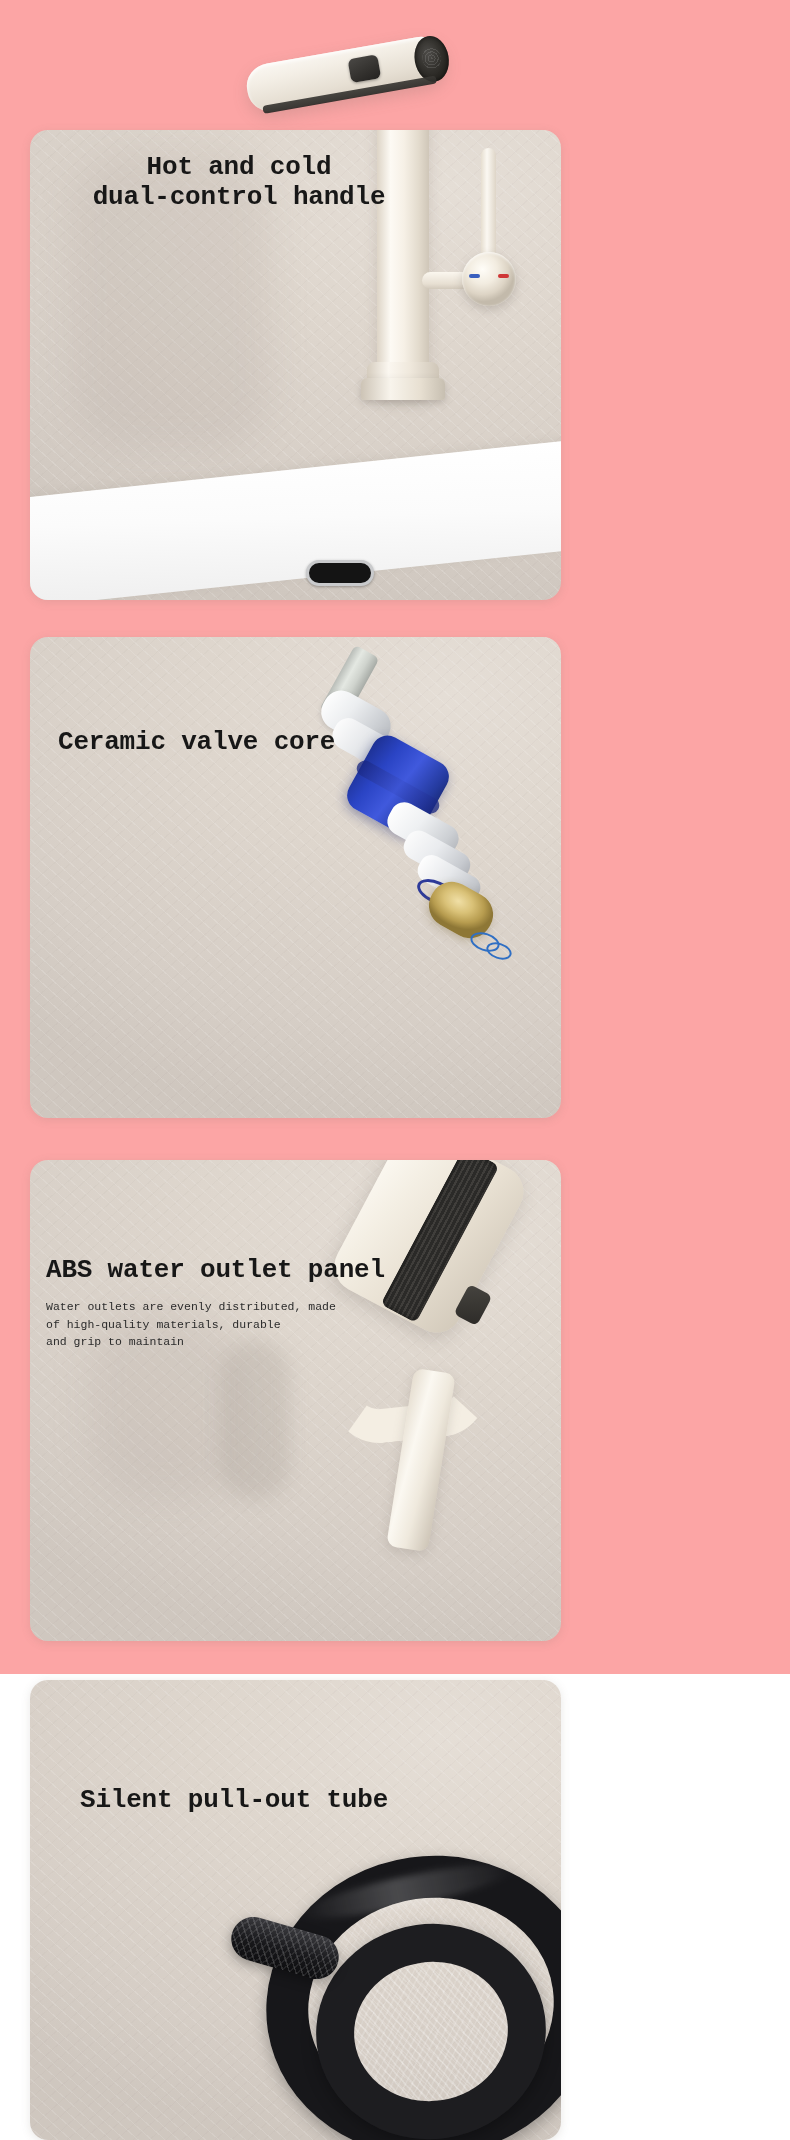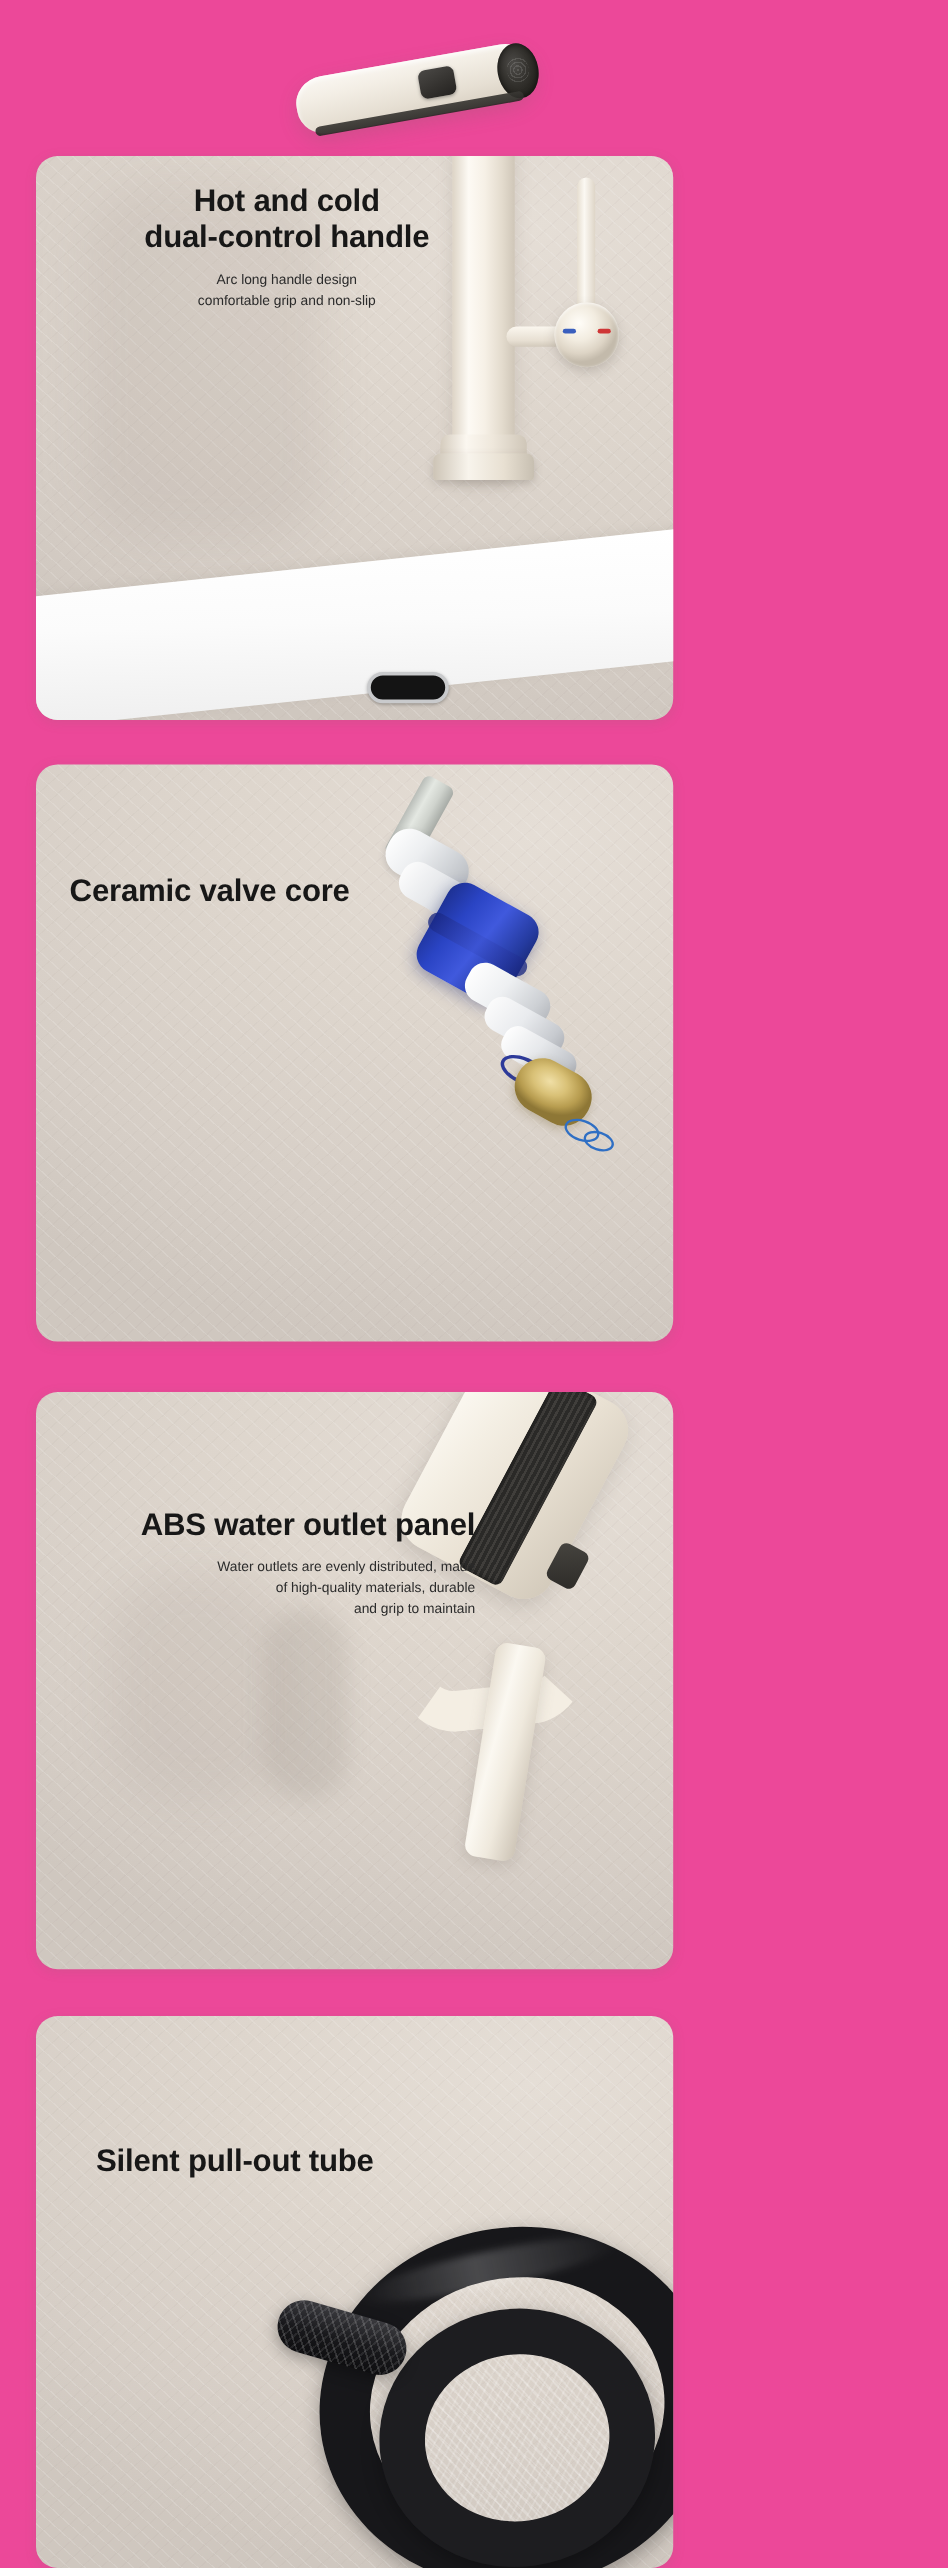--- a/index.html
+++ b/index.html
@@ -6,22 +6,23 @@
   html, body {
     width: 790px;
     height: 2140px;
     background: #ffffff;
     font-family: "Liberation Sans", sans-serif;
     overflow: hidden;
   }
   .page {
     position: relative;
     width: 790px;
-    height: 2140px;
-    background: #ec4899;
+    height: 1674px;
+    background: #fca5a5;
+    font-family: Liberation Mono, monospace;
   }
 
   
   .panel {
     position: absolute;
     left: 30px;
     width: 531px;
     border-radius: 18px;
     overflow: visible;
   }
@@ -299,21 +300,21 @@
     left: 456px; top: 306px;
     width: 26px; height: 16px;
     border-radius: 50%;
     border: 2.5px solid #2f6fc4;
     transform: rotate(18deg);
     background: transparent;
   }
 
   
   #panel-3 { top: 1160px; height: 481px; }
-  #panel-3 .copy { left: 16px; top: 95px; width: 350px; text-align: right; }
+  #panel-3 .copy { left: 16px; top: 95px; width: 350px; text-align: left; }
 
   .spout-group { position: absolute; z-index: 5; pointer-events: none; }
 
   .spout-head {
     position: absolute;
     left: 330px; top: -22px;
     width: 138px; height: 182px;
     border-radius: 26px;
     transform: rotate(28deg);
     background: linear-gradient(104deg,#fdfaf4 0%,#f4efe4 26%,#e9e1d3 58%,#d2c9ba 100%);
@@ -465,22 +466,20 @@
 
     <div class="handle-bar">
       <span class="handle-btn"></span>
       <span class="handle-cap"></span>
       <span class="handle-groove"></span>
     </div>
 
     <div class="copy">
       <h2 class="title">Hot and cold
 dual-control handle</h2>
-      <p class="subtitle">Arc long handle design
-comfortable grip and non-slip</p>
     </div>
   </section>
 
   <section class="panel" id="panel-2">
     <div class="panel-bg"></div>
     <div class="panel-clip">
       <div class="core-stack" style="position:absolute;inset:0;">
         <div class="core-part cp-stem"></div>
         <div class="core-part cp-collar"></div>
         <div class="core-part cp-collar2"></div>

